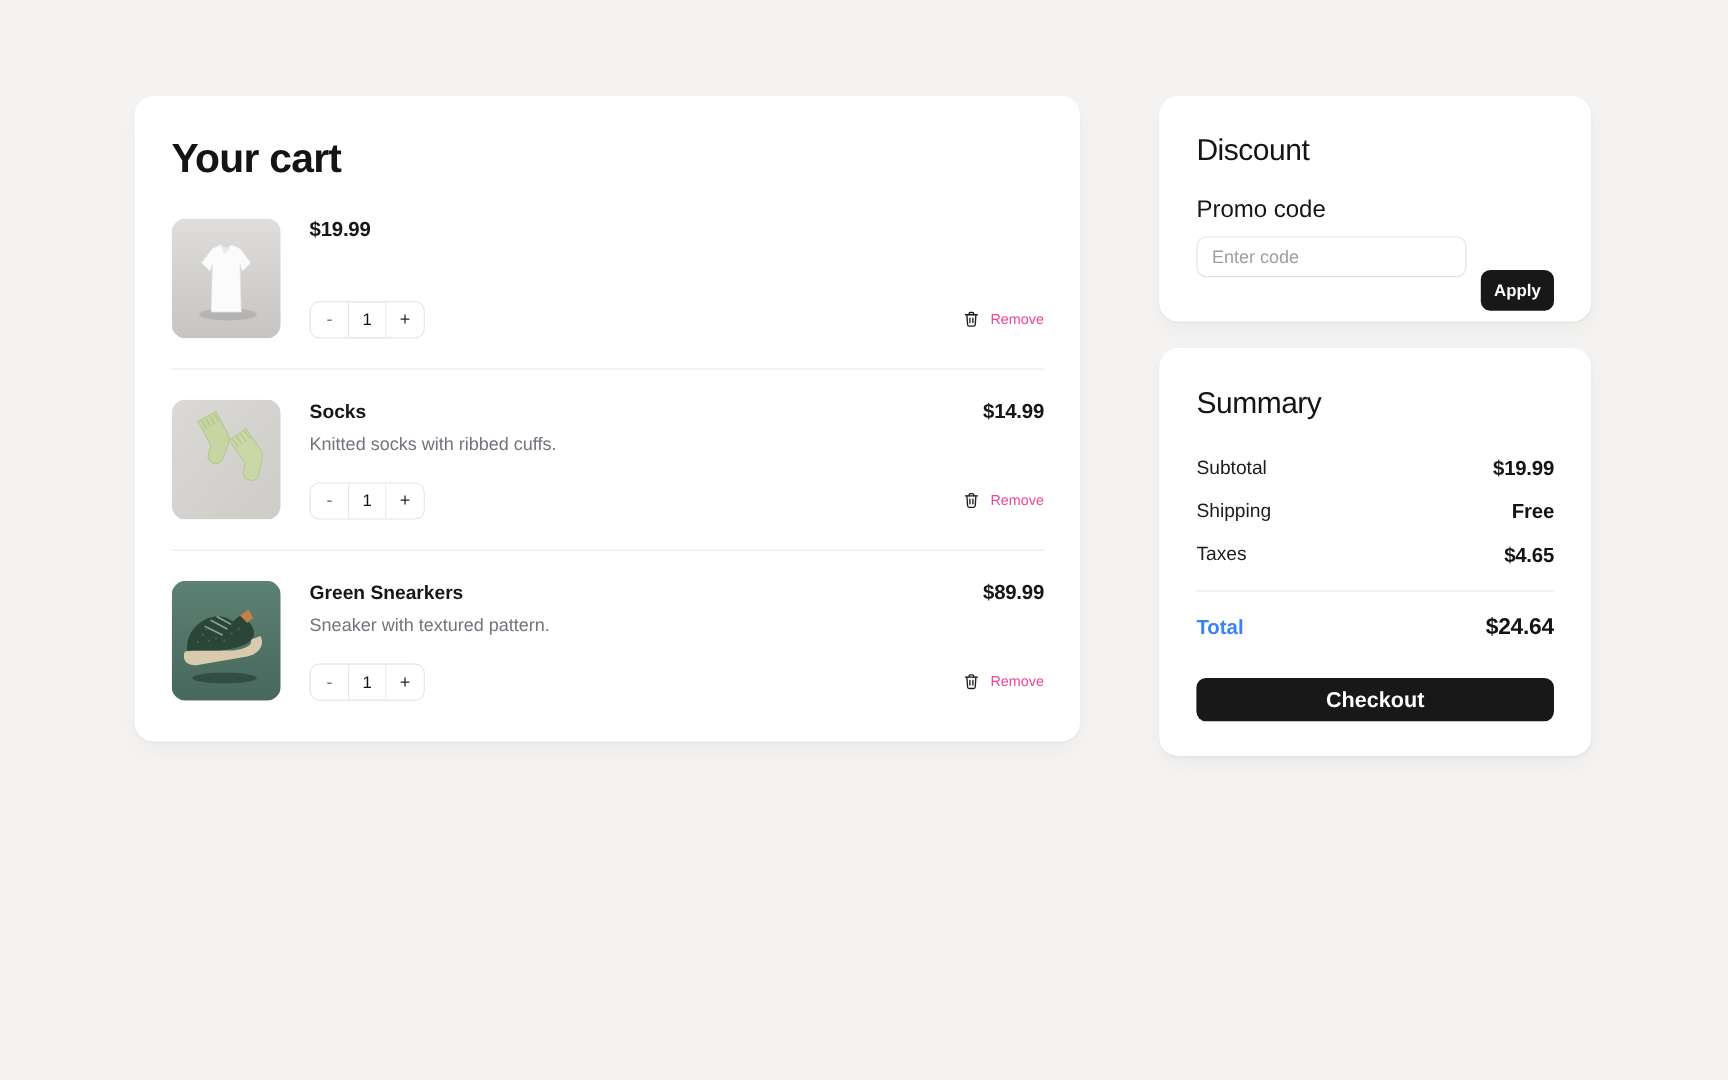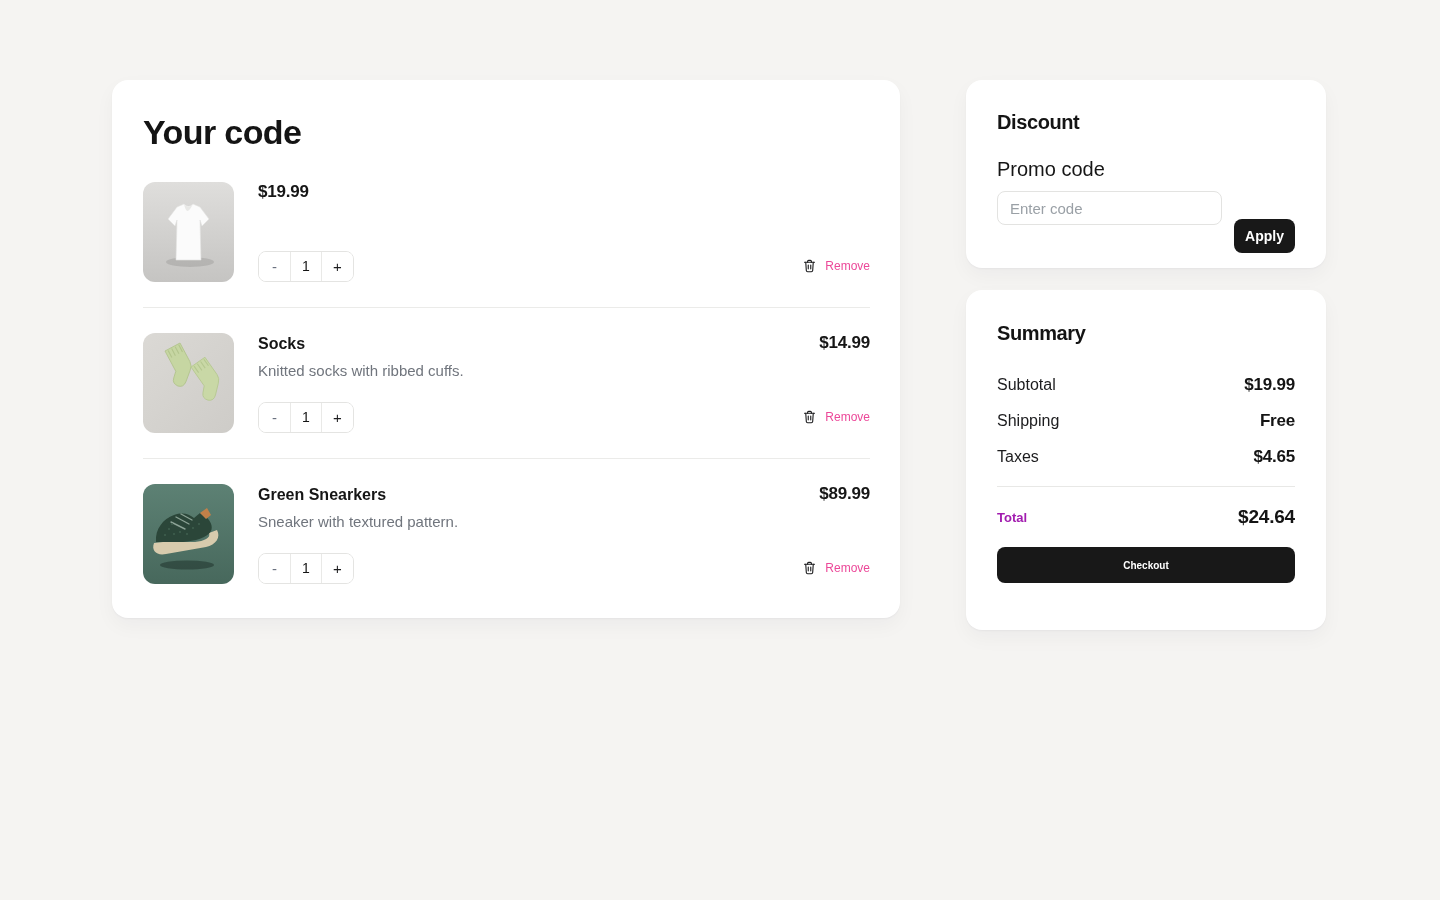--- a/index.html
+++ b/index.html
@@ -32,48 +32,48 @@
   .step-minus { color:#6b7280; }
   .step-plus { color:#1d1d1f; }
   .qty-value { width:32px; display:flex; align-items:center; justify-content:center;
                font-size:14px; color:#141414; border-left:1px solid #e9e9e7; border-right:1px solid #e9e9e7; }
   .remove-btn { display:inline-flex; align-items:center; gap:8px; background:none; border:none;
                 font-size:12px; color:#ec4899; cursor:pointer; font-family:inherit; }
   .remove-btn svg { display:block; }
 
   
   .discount-card { left:966px; top:80px; width:360px; height:188px; padding:31px; }
-  .card-h2 { font-size:20px; font-weight:700; letter-spacing:-0.4px; color:#141414; }
+  .card-h2 { font-size:25px; font-weight:400; letter-spacing:-0.4px; color:#141414; }
   .promo-label { font-size:20px; color:#161616; margin-top:24px; }
   .promo-row { display:flex; gap:12px; margin-top:10px; }
   .promo-input { flex:1; height:34px; border:1px solid #e3e3e1; border-radius:8px; padding:0 12px;
                  font-size:15px; color:#141414; font-family:inherit; outline:none; background:#fff; }
   .promo-input::placeholder { color:#9aa0a6; }
   .btn-dark { background:#181818; color:#ffffff; border:none; border-radius:8px;
               font-size:14px; font-weight:700; cursor:pointer; font-family:inherit;margin-top:28px; }
   .apply-btn { width:69px; height:34px; }
 
   .summary-card { left:966px; top:290px; width:360px; height:340px; padding:32px 31px; }
   .summary-rows { margin-top:30px; display:flex; flex-direction:column; gap:16px; }
   .summary-row { display:flex; justify-content:space-between; align-items:center; }
   .summary-label { font-size:16px; color:#1c1c1e; }
   .summary-value { font-size:17px; font-weight:700; color:#141414; letter-spacing:-0.2px; }
   .summary-divider { border:none; border-top:1px solid #e8e8e6; margin-top:19px; }
   .total-row { display:flex; justify-content:space-between; align-items:center; margin-top:19px; }
-  .total-label { font-size:13px; font-weight:700; color:#a21caf; }
+  .total-label { font-size:17px; font-weight:700; color:#3b82f6; }
   .total-value { font-size:19px; font-weight:700; color:#141414; letter-spacing:-0.2px; }
-  .checkout-btn { width:100%; height:36px; margin-top:19px; border-radius:8px; font-size:10px; }
+  .checkout-btn { width:100%; height:36px; margin-top:31px; border-radius:8px; font-size:18px; }
 </style>
 </head>
 <body>
 
 <div class="page">
 
   <section class="card cart-card">
-    <h1 class="cart-title">Your code</h1>
+    <h1 class="cart-title">Your cart</h1>
 
     <div class="items">
 
       <div class="item-row">
         <div class="thumb">
           <svg viewBox="0 0 91 100" preserveAspectRatio="none" aria-hidden="true">
             <defs>
               <linearGradient id="tshirtbg" x1="0" y1="0" x2="0" y2="1">
                 <stop offset="0" stop-color="#dfdedc"></stop>
                   <stop offset="1" stop-color="#c5c4c2"></stop>

